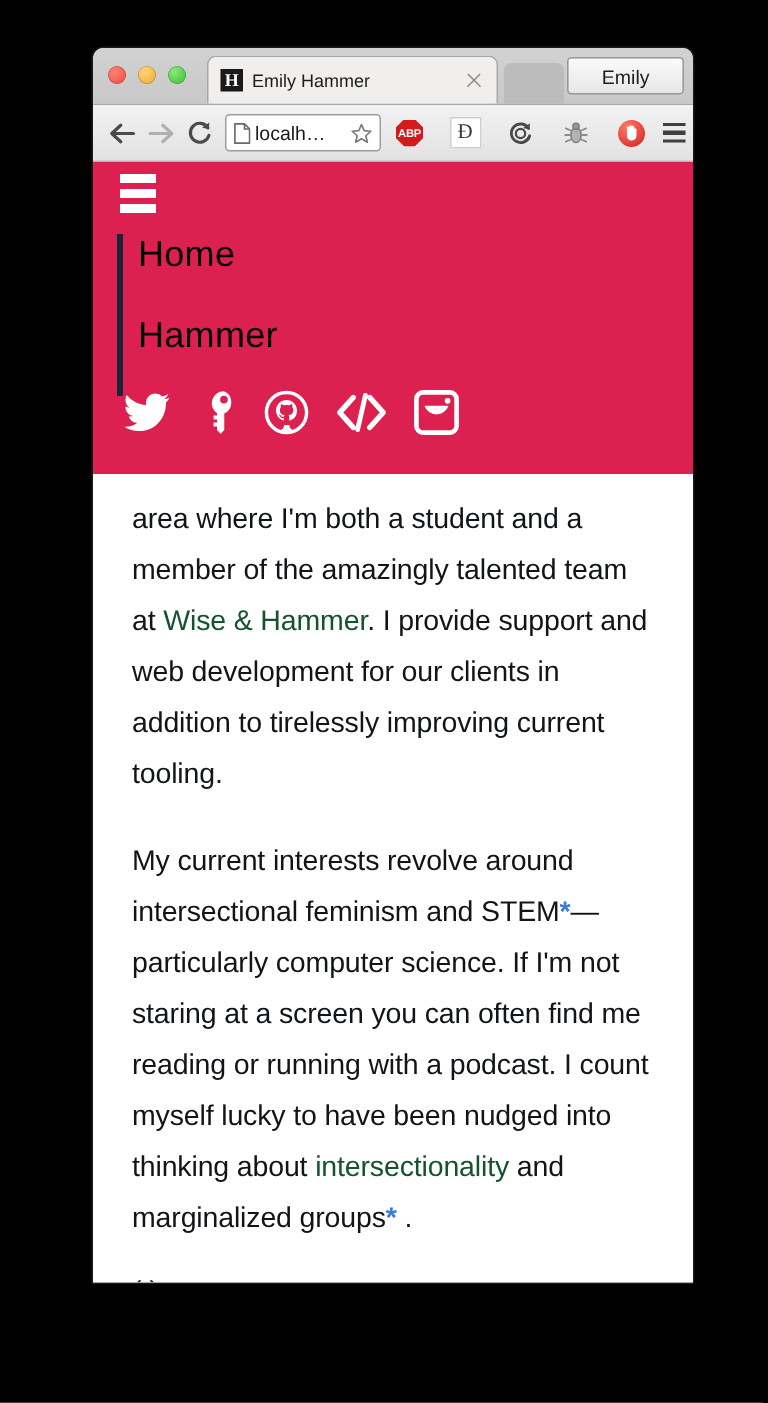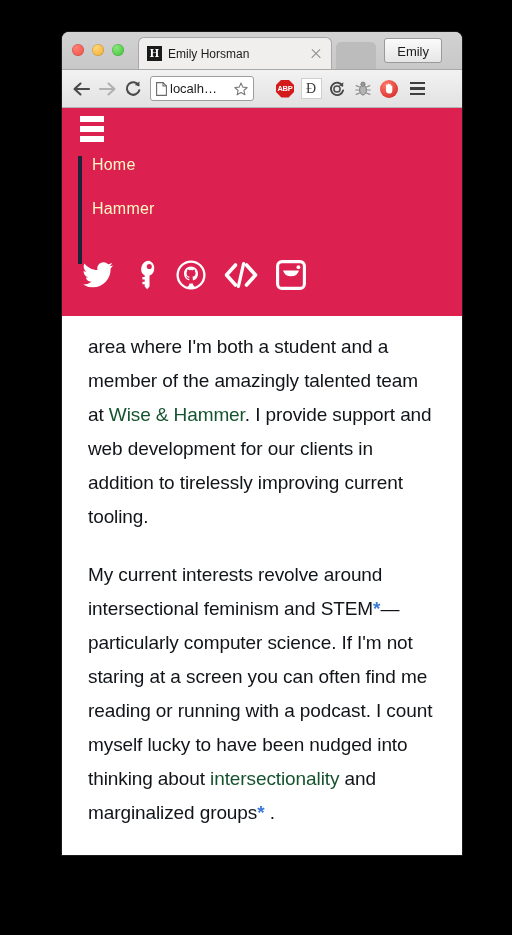--- a/index.html
+++ b/index.html
@@ -106,24 +106,24 @@
     left: 274px;
     top: 10px;
     width: 40px;
     height: 27px;
     background: #bcbcbc;
     border-radius: 5px 5px 0 0;
   }
 
   .profile-button {
     position: absolute;
-    right: 20px;
+    right: 6px;
     top: 6px;
     height: 25px;
-    padding: 0 12px;
+    padding: 0 22px;
     background: linear-gradient(to bottom, #fbfbfb, #e6e6e6);
     border: 1px solid #9a9a9a;
     border-radius: 3px;
     font-size: 13px;
     color: #1d1d1d;
     line-height: 25px;
     box-sizing: border-box;
   }
 
   
@@ -162,22 +162,22 @@
     font-size: 13px;
     color: #1a1a1a;
     white-space: nowrap;
     overflow: hidden;
     margin: 0 3px;
   }
 
   .ext-icons {
     display: flex;
     align-items: center;
-    gap: 0;
-    margin-left: 18px;
+    gap: 11px;
+    margin-left: 6px;
   }
   .ext {
     width: 26px; height: 26px;
     display: flex; align-items: center; justify-content: center;
     flex: 0 0 auto;
   }
   .abp-badge {
     width: 18px; height: 18px;
     background: #d31b1b;
     color: #fff;
@@ -245,22 +245,22 @@
     position: absolute;
     left: 16px;
     top: 48px;
     border-left: 4px solid #17243a;
     padding-left: 10px;
     height: 108px;
     box-sizing: border-box;
   }
   .navlink {
     display: block;
-    color: #fef9c3;
-    font-size: 16px;
+    color: #000000;
+    font-size: 24px;
     letter-spacing: 0.2px;
     margin-bottom: 26px;
   }
   .social {
     position: absolute;
     left: 20px;
     top: 152px;
     display: flex;
     align-items: center;
     gap: 18px;
@@ -319,21 +319,21 @@
 
   <div class="tabstrip">
     <div class="traffic-lights">
       <div class="light red"></div>
       <div class="light yellow"></div>
       <div class="light green"></div>
     </div>
 
     <div class="tab">
       <div class="tab-favicon">H</div>
-      <div class="tab-title">Emily Horsman</div>
+      <div class="tab-title">Emily Hammer</div>
       <div class="tab-close"></div>
     </div>
 
     <div class="tab-newslot"></div>
 
     <div class="profile-button">Emily</div>
   </div>
 
   <div class="toolbar">
 

